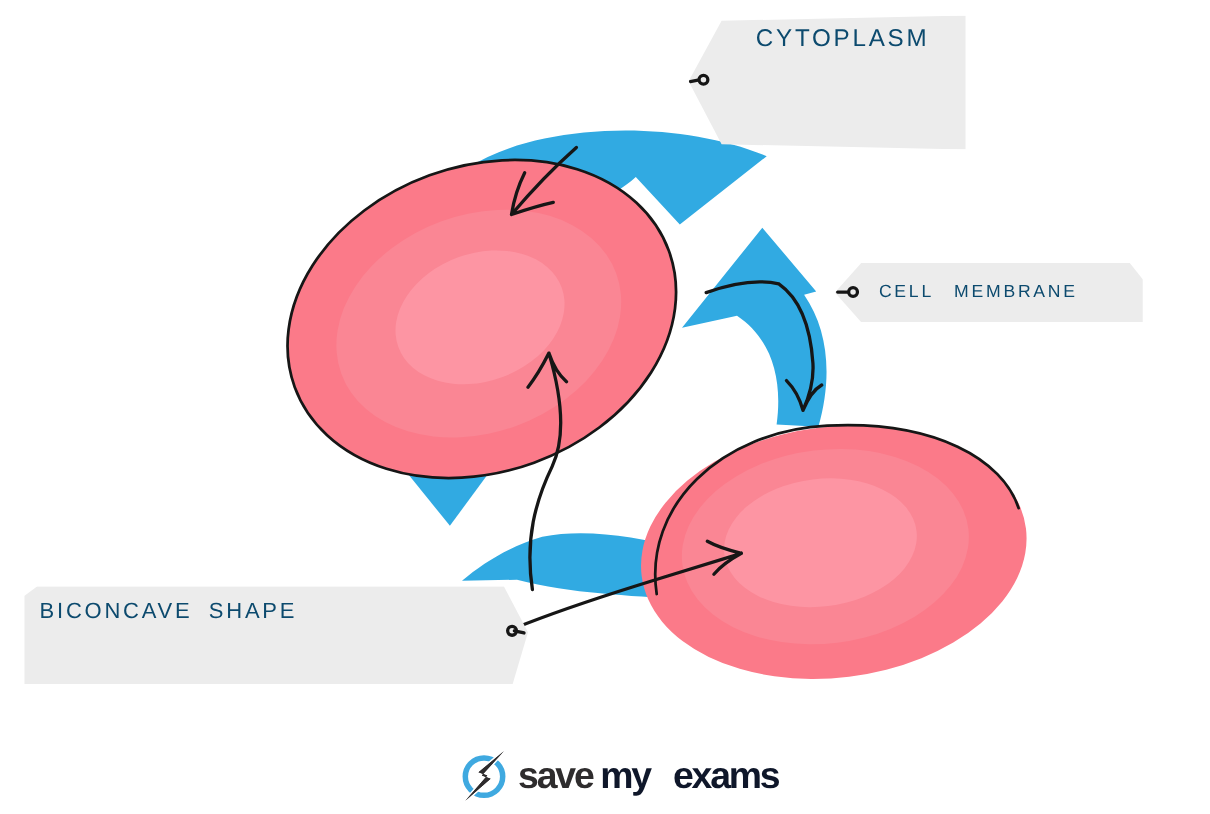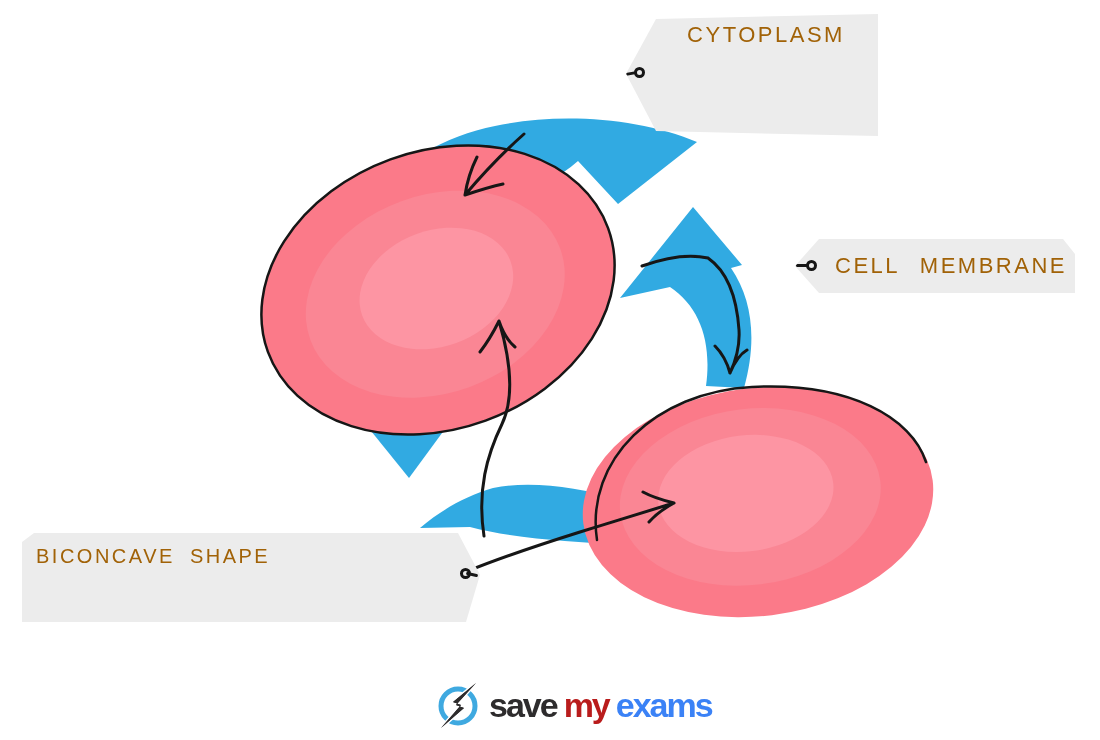--- a/index.html
+++ b/index.html
@@ -3,64 +3,64 @@
 <meta charset="utf-8">
 <style>
   html,body{margin:0;padding:0;background:#ffffff;}
   .canvas{
     position:relative;width:1100px;height:740px;background:#ffffff;overflow:hidden;
     font-family:"Liberation Sans", sans-serif;
   }
   .diagram-svg{position:absolute;left:0;top:0;}
   
   .tag{
-    position:absolute;background:#ececec;color:#a16207;
+    position:absolute;background:#ececec;color:#0c4a6e;
     font-family:"Liberation Sans", sans-serif;
     text-transform:uppercase;
   }
   .tag .hole{
     position:absolute;width:11px;height:11px;border:3px solid #161616;border-radius:50%;
     background:#ececec;box-sizing:border-box;
   }
   .tag .stem{position:absolute;height:3px;background:#161616;border-radius:2px;}
   .tag-cytoplasm{
     left:626px;top:14px;width:252px;height:122px;
     clip-path:polygon(0 49%, 30px 4%, 100% 0, 100% 100%, 30px 96%);
     font-size:22px;letter-spacing:2.5px;line-height:40px;text-align:center;
     padding:1px 8px 1px 36px;box-sizing:border-box;
   }
   .tag-cytoplasm .hole{left:8px;top:53px;}
   .tag-cytoplasm .stem{left:0;top:58px;width:10px;transform:rotate(-10deg);}
   .tag-membrane{
-    left:795px;top:239px;width:280px;height:54px;
+    left:759px;top:239px;width:280px;height:54px;
     clip-path:polygon(0 50%, 24px 0, calc(100% - 12px) 0, 100% 28%, 100% 100%, 24px 100%);
-    font-size:22px;letter-spacing:2.5px;line-height:54px;word-spacing:12px;
+    font-size:16px;letter-spacing:2.5px;line-height:54px;word-spacing:12px;
     padding-left:40px;box-sizing:border-box;white-space:nowrap;
   }
   .tag-membrane .hole{left:11px;top:21px;}
   .tag-membrane .stem{left:1px;top:25px;width:12px;}
   .tag-biconcave{
     left:22px;top:533px;width:458px;height:89px;
     clip-path:polygon(0 10%, 12px 0, calc(100% - 22px) 0, 100% 47%, calc(100% - 14px) 100%, 0 100%);
     font-size:20px;letter-spacing:2.5px;line-height:41px;word-spacing:7px;
     padding:3px 30px 3px 14px;box-sizing:border-box;white-space:nowrap;
   }
   .tag-biconcave .hole{right:9px;top:35px;}
   .tag-biconcave .stem{right:2px;top:40px;width:12px;transform:rotate(12deg);}
   
   .logo{
-    position:absolute;left:433px;top:680px;display:flex;align-items:center;
+    position:absolute;left:415px;top:680px;display:flex;align-items:center;
   }
   .logo .logo-text{
     font-size:34px;font-weight:bold;letter-spacing:-2px;line-height:48px;
     display:flex;align-items:center;
   }
   .logo .w-save{color:#2e2c2d;margin-left:6px;}
-  .logo .w-my{color:#b91c1c;margin-left:7px;}
-  .logo .w-exams{color:#3b82f6;margin-left:7px;}
+  .logo .w-my{color:#0f172a;margin-left:7px;}
+  .logo .w-exams{color:#0f172a;margin-left:21px;}
 </style>
 </head>
 <body>
 
 <div class="canvas">
 
   <svg class="diagram-svg" width="1100" height="740" viewBox="0 0 1100 740">
 
     <g>
       <path d="M 697,142 C 640,118 560,112 495,126 C 470,131 446,140 424,153

